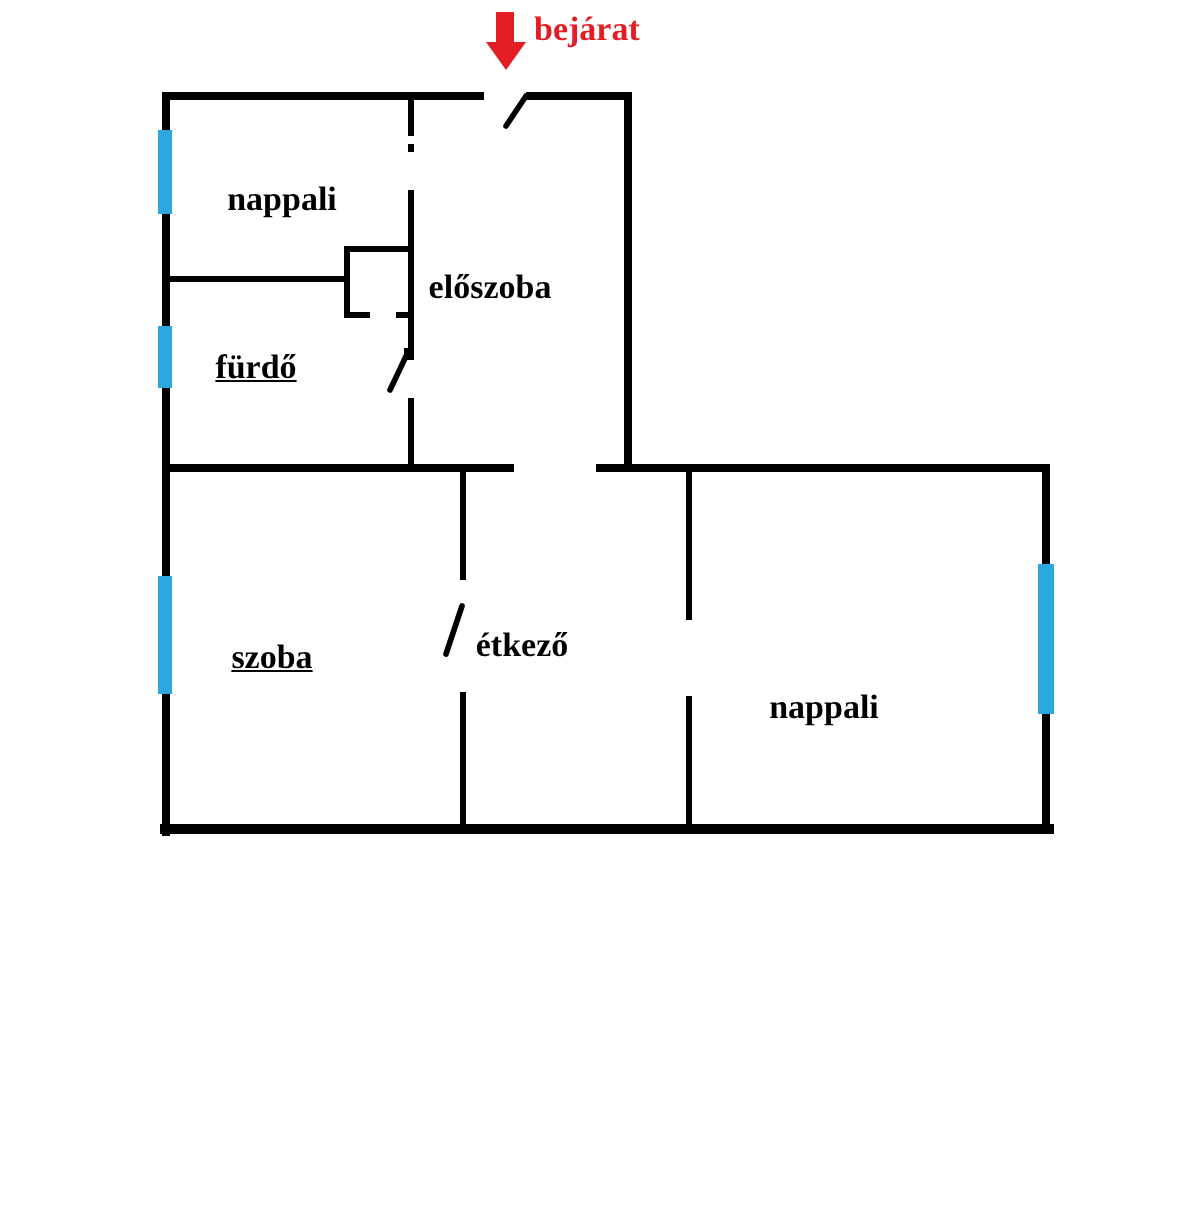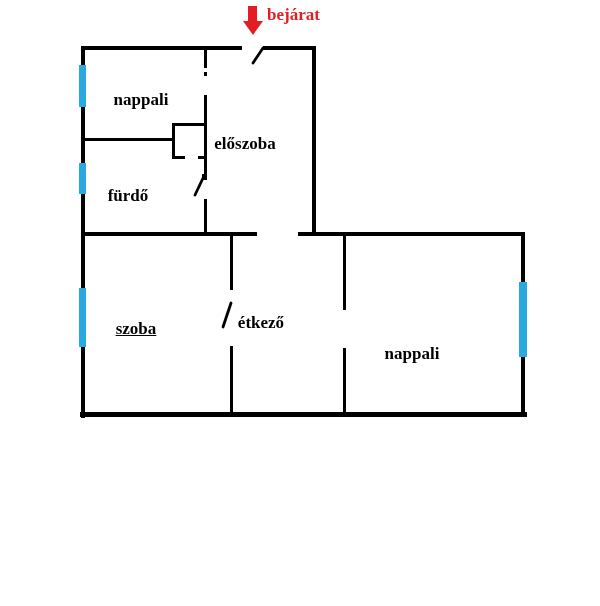--- a/index.html
+++ b/index.html
@@ -106,17 +106,17 @@
     <div class="wall" style="left: 230px; top: 236px; width: 3px; height: 54px;"></div>
     <div class="wall" style="left: 230px; top: 346px; width: 3px; height: 67px;"></div>
     <div class="wall" style="left: 343px; top: 236px; width: 3px; height: 74px;"></div>
     <div class="wall" style="left: 343px; top: 348px; width: 3px; height: 65px;"></div>
     <div class="window" style="left: 79px; top: 65px; width: 7px; height: 42px;"></div>
     <div class="window" style="left: 79px; top: 163px; width: 7px; height: 31px;"></div>
     <div class="window" style="left: 79px; top: 288px; width: 7px; height: 59px;"></div>
     <div class="window" style="left: 519px; top: 282px; width: 8px; height: 75px;"></div>
     <div class="room-label" style="left: 141px; top: 100px;">nappali</div>
     <div class="room-label" style="left: 245px; top: 144px; font-family: Liberation Serif, serif;">előszoba</div>
-    <div class="room-label" style="left: 128px; top: 196px;">fürdő</div>
+    <div class="room-label" style="left: 128px; top: 184px; text-decoration: underline;">fürdő</div>
     <div class="room-label" style="left: 136px; top: 329px; text-decoration: underline;">szoba</div>
     <div class="room-label" style="left: 261px; top: 323px;">étkező</div>
     <div class="room-label" style="left: 412px; top: 325px; margin-top: 29px;">nappali</div>
   </div>
 
 </body></html>

